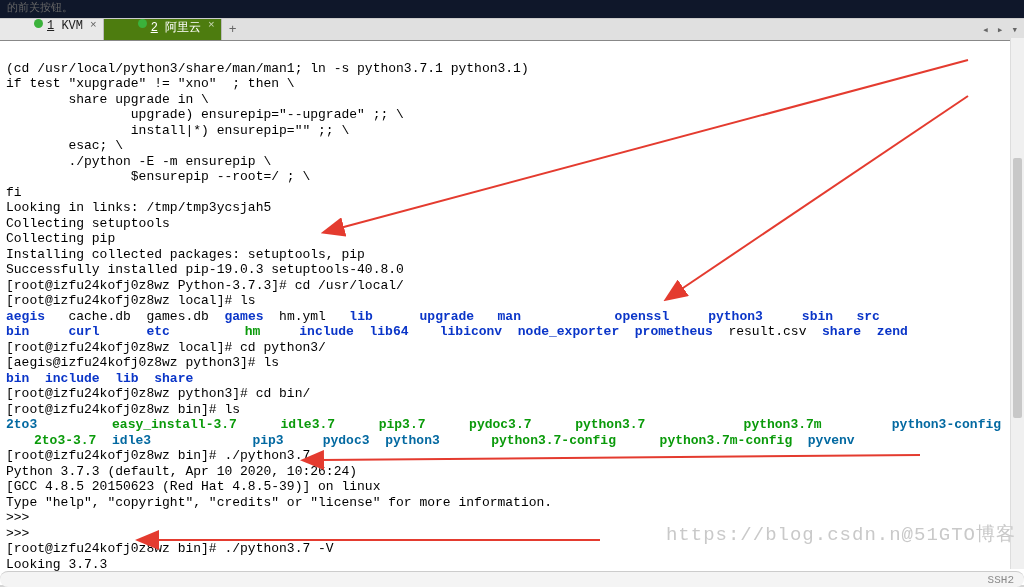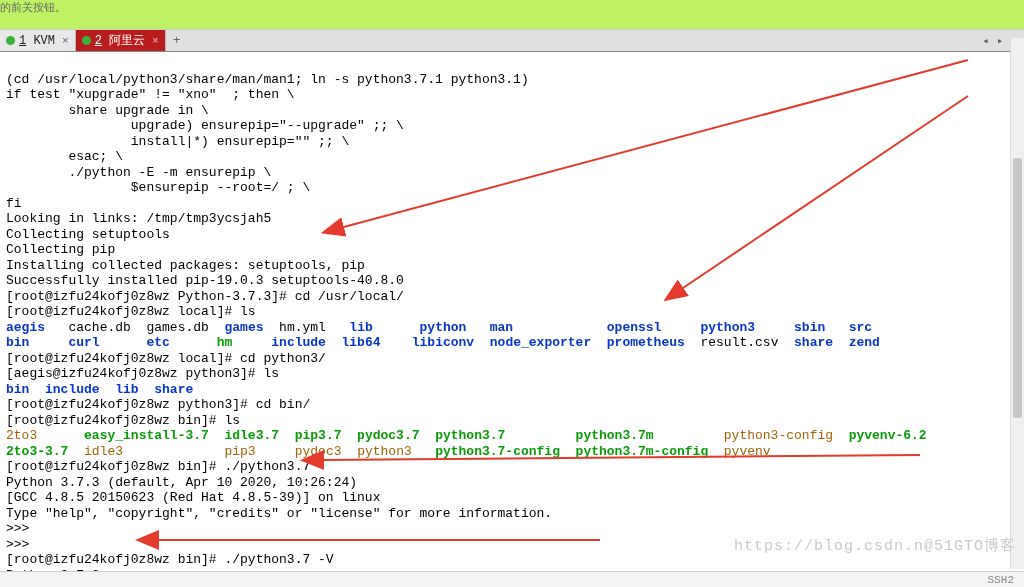--- a/index.html
+++ b/index.html
@@ -1,33 +1,33 @@
 <!DOCTYPE html>
 <html><head>
 <meta charset="utf-8">
 <style>
 * { margin: 0; padding: 0; box-sizing: border-box; }
 body { font-family: "Consolas", "Courier New", monospace; font-size: 13px; background: #d4d4d4; width: 1024px; height: 587px; overflow: hidden; position: relative; }
-.titlebar-frag { height: 30px; background: #bef264; color: #666; font-size: 11px; padding-left: 0; border-bottom: 1px solid #ccc; }
+.titlebar-frag { height: 19px; background: #0f172a; color: #666; font-size: 11px; padding-left: 7px; border-bottom: 1px solid #ccc; }
 .tabbar { height: 22px; background: #e0e0e0; display: flex; align-items: stretch; border-bottom: 1px solid #888; position: relative; }
-.tab { display: flex; align-items: center; padding: 0 6px; font-size: 12px; border-right: 1px solid #bbb; cursor: pointer; gap: 4px; }
+.tab { display: flex; padding: 0 6px; font-size: 12px; border-right: 1px solid #bbb; cursor: pointer; gap: 4px; }
 .tab.inactive { background: #e8e8e8; color: #222; }
-.tab.active { background: #b91c1c; color: #fff; }
+.tab.active { background: #4d7c0f; color: #fff; }
 .dot { width: 9px; height: 9px; border-radius: 50%; display: inline-block; }
 .dot.green { background: #3bb23b; }
 .tab-underline { text-decoration: underline; }
 .tab-close { font-size: 11px; opacity: .7; cursor: pointer; margin-left: 3px; }
 .newtab { width: 22px; display: flex; align-items: center; justify-content: center; color: #666; cursor: pointer; }
 .tabbar-right { margin-left: auto; display: flex; align-items: center; gap: 8px; padding-right: 6px; color: #666; font-size: 11px; }
 .terminal { background: #fff; color: #000; height: 544px; padding: 4px 6px; white-space: pre; overflow: hidden; position: relative; line-height: 15.5px; }
 .blue { color: #0a35c8; font-weight: bold; text-align: right; }
-.cyan { color: #a16207; font-weight: normal; }
-.green { color: #0a9a0a; font-weight: bold; }
-.watermark { position: absolute; right: 8px; bottom: 32px; color: #c9c9c9; font-size: 15px; letter-spacing: 1px; pointer-events: none; }
-.statusbar { position: absolute; bottom: 0; left: 0; right: 0; height: 16px; background: #f4f4f4; border-top: 1px solid #ccc; font-size: 11px; color: #888; display: flex; justify-content: flex-end; align-items: center; padding-right: 10px; gap: 18px; }
+.cyan { color: #0369a1; font-weight: bold; }
+.green { color: #0a9a0a; font-weight: bold; margin-left: 28px; }
+.watermark { position: absolute; right: 8px; bottom: 40px; color: #c9c9c9; font-size: 19px; letter-spacing: 1px; pointer-events: none; }
+.statusbar { position: absolute; bottom: 0; left: 0; right: 0; height: 16px; background: #f4f4f4; border-top: 1px solid #ccc; font-size: 11px; color: #888; display: flex; justify-content: flex-end; align-items: center; padding-right: 10px; gap: 18px; border-radius: 8px; }
 .scrollbar-v { position: absolute; right: 0; top: 38px; bottom: 18px; width: 14px; background: #f0f0f0; border-left: 1px solid #ddd; }
 .scroll-thumb { position: absolute; left: 2px; right: 2px; top: 120px; height: 260px; background: #c8c8c8; border-radius: 2px; }
 .arrow { position: absolute; pointer-events: none; }
 </style>
 </head>
 <body>
 
 <div class="titlebar-frag">的前关按钮。</div>
 
 <div class="tabbar">
@@ -59,37 +59,37 @@
 <span>        ./python -E -m ensurepip \</span>
 <span>                $ensurepip --root=/ ; \</span>
 <span>fi</span>
 <span>Looking in links: /tmp/tmp3ycsjah5</span>
 <span>Collecting setuptools</span>
 <span>Collecting pip</span>
 <span>Installing collected packages: setuptools, pip</span>
 <span>Successfully installed pip-19.0.3 setuptools-40.8.0</span>
 <span>[root@izfu24kofj0z8wz Python-3.7.3]# cd /usr/local/</span>
 <span>[root@izfu24kofj0z8wz local]# ls</span>
-<span><span class="blue">aegis</span>   <span>cache.db</span>  <span>games.db</span>  <span class="blue">games</span>  <span>hm.yml</span>   <span class="blue">lib</span>      <span class="blue">python</span>   <span class="blue">man</span>            <span class="blue">openssl</span>     <span class="blue">python3</span>     <span class="blue">sbin</span>   <span class="blue">src</span></span>
+<span><span class="blue">aegis</span>   <span>cache.db</span>  <span>games.db</span>  <span class="blue">games</span>  <span>hm.yml</span>   <span class="blue">lib</span>      <span class="blue">upgrade</span>   <span class="blue">man</span>            <span class="blue">openssl</span>     <span class="blue">python3</span>     <span class="blue">sbin</span>   <span class="blue">src</span></span>
 <span><span class="blue">bin</span>     <span class="blue">curl</span>      <span class="blue">etc</span>      <span class="green">hm</span>     <span class="blue">include</span>  <span class="blue">lib64</span>    <span class="blue">libiconv</span>  <span class="blue">node_exporter</span>  <span class="blue">prometheus</span>  <span>result.csv</span>  <span class="blue">share</span>  <span class="blue">zend</span></span>
 <span>[root@izfu24kofj0z8wz local]# cd python3/</span>
 <span>[aegis@izfu24kofj0z8wz python3]# ls</span>
 <span><span class="blue">bin</span>  <span class="blue">include</span>  <span class="blue">lib</span>  <span class="blue">share</span></span>
 <span>[root@izfu24kofj0z8wz python3]# cd bin/</span>
 <span>[root@izfu24kofj0z8wz bin]# ls</span>
 <span><span class="cyan">2to3</span>      <span class="green">easy_install-3.7</span>  <span class="green">idle3.7</span>  <span class="green">pip3.7</span>  <span class="green">pydoc3.7</span>  <span class="green">python3.7</span>         <span class="green">python3.7m</span>         <span class="cyan">python3-config</span>  <span class="green">pyvenv-6.2</span></span>
 <span><span class="green">2to3-3.7</span>  <span class="cyan">idle3</span>             <span class="cyan">pip3</span>     <span class="cyan">pydoc3</span>  <span class="cyan">python3</span>   <span class="green">python3.7-config</span>  <span class="green">python3.7m-config</span>  <span class="cyan">pyvenv</span></span>
 <span>[root@izfu24kofj0z8wz bin]# ./python3.7</span>
 <span>Python 3.7.3 (default, Apr 10 2020, 10:26:24)</span>
 <span>[GCC 4.8.5 20150623 (Red Hat 4.8.5-39)] on linux</span>
 <span>Type "help", "copyright", "credits" or "license" for more information.</span>
 <span>&gt;&gt;&gt;</span>
 <span>&gt;&gt;&gt;</span>
 <span>[root@izfu24kofj0z8wz bin]# ./python3.7 -V</span>
-<span>Python 3.7.3</span>
+<span>Looking 3.7.3</span>
 <span>[root@izfu24kofj0z8wz bin]# cd</span>
 </div>
 
 <svg class="arrow" style="left:0;top:0;width:1024px;height:587px">
   <defs>
     <marker id="ah" markerWidth="12" markerHeight="10" refX="2" refY="5" orient="auto">
       <path d="M0,0 L12,5 L0,10 Z" fill="#e43b2f"></path>
     </marker>
   </defs>
   <line x1="968" y1="60" x2="340" y2="228" stroke="#e43b2f" stroke-width="2" marker-end="url(#ah)"></line>

